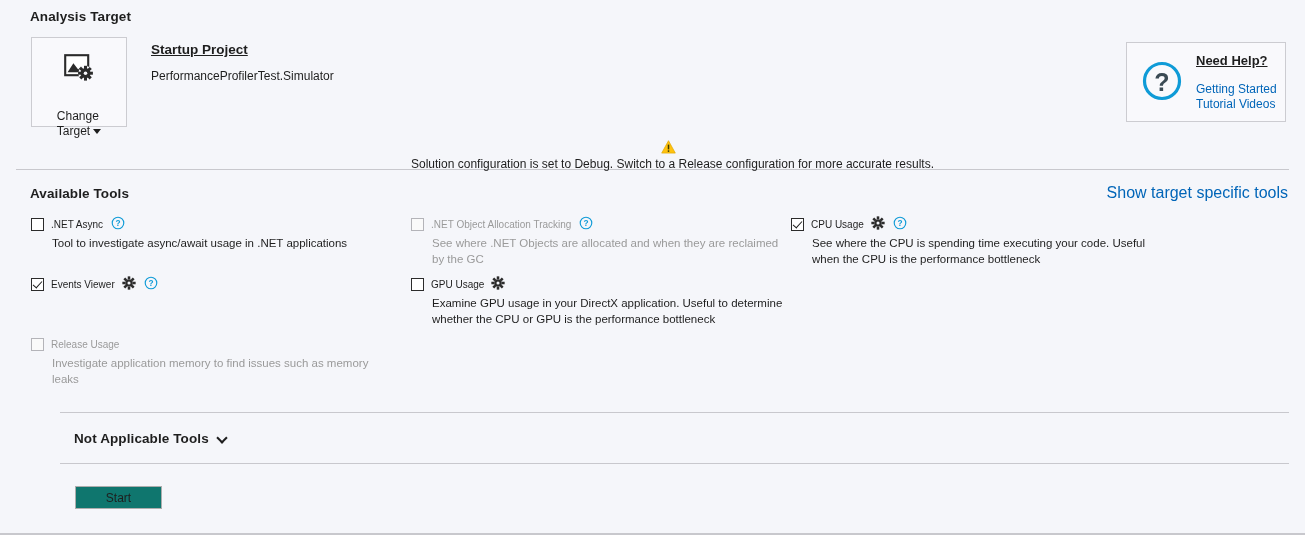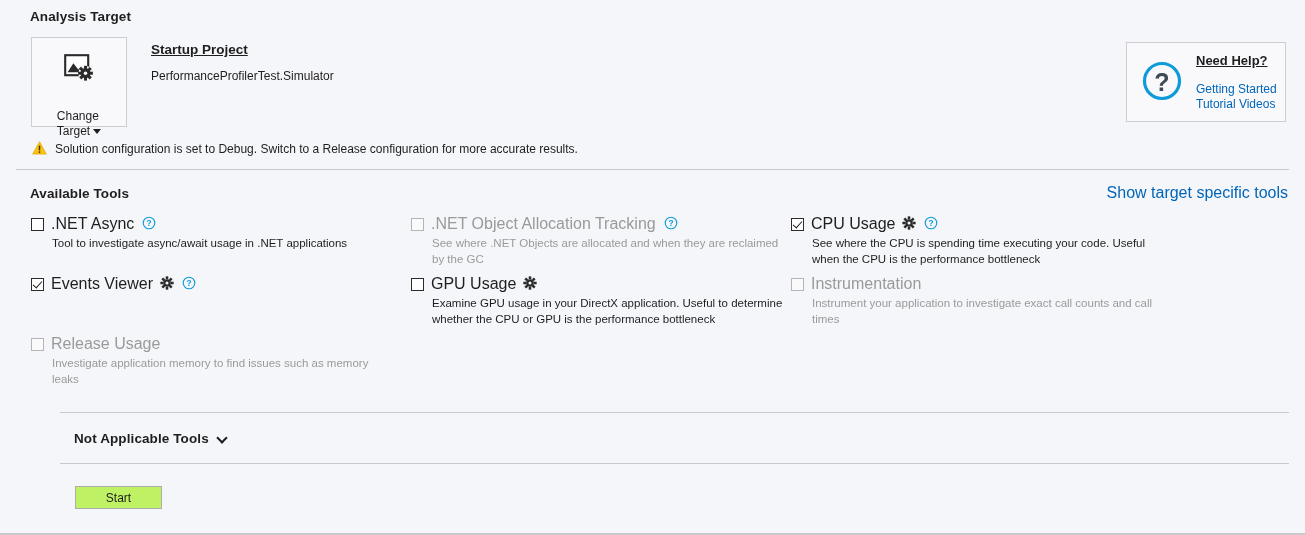--- a/index.html
+++ b/index.html
@@ -121,20 +121,21 @@
     cursor: pointer;
   }
 
   
   #warning-row {
     display: flex;
     align-items: center;
     margin-top: 13px;
     padding-left: 32px;
     height: 18px;
+    flex-direction: column;
   }
   #warning-text {
     font-size: 12px;
     color: #1e1e1e;
     margin-left: 8px;
   }
 
   
   #available-tools-section {
     margin-top: 13px;
@@ -159,21 +160,21 @@
   }
   .tool-item {
     position: absolute;
   }
   .tool-head {
     display: flex;
     align-items: center;
     height: 16px;
   }
   .tool-name {
-    font-size: 16px;
+    font-size: 10px;
     color: #1e1e1e;
     margin-left: 7px;
     white-space: nowrap;
   }
   .tool-item.disabled .tool-name { color: #9a9a9a; }
   .tool-desc {
     font-size: 11.5px;
     line-height: 15.5px;
     color: #1e1e1e;
     margin-top: 4px;
@@ -241,21 +242,21 @@
     border: solid #1e1e1e;
     border-width: 0 2px 2px 0;
     transform: rotate(45deg);
   }
 
   
   #start-row { padding: 22px 0 0 31px; }
   #start-button {
     width: 87px;
     height: 23px;
-    background: #bef264;
+    background: #0f766e;
     border: 1px solid #adadad;
     font-family: "Liberation Sans", sans-serif;
     font-size: 12px;
     color: #1e1e1e;
     cursor: pointer;
     padding: 0;
   }
 
   #bottom-edge {
     position: absolute;
@@ -434,27 +435,20 @@
                 <circle r="1.75" fill="#f5f6fa"></circle>
               </g>
             </svg></span>
           <span class="help-icon"><svg width="14" height="14" viewBox="0 0 16 16">
               <circle cx="8" cy="8" r="6.6" fill="none" stroke="#0f9bd7" stroke-width="1.3"></circle>
               <text x="8" y="11.6" text-anchor="middle" font-family="Liberation Sans, sans-serif" font-size="9.5" font-weight="bold" fill="#0f9bd7">?</text>
             </svg></span>
         </div>
         <div class="tool-desc">See where the CPU is spending time executing your code. Useful when the CPU is the performance bottleneck</div>
       </div>
-      <div class="tool-item disabled" style="left: 791px; top: 60px; width: 380px;">
-        <div class="tool-head">
-          <span class="cb dis"></span>
-          <span class="tool-name">Instrumentation</span>
-        </div>
-        <div class="tool-desc">Instrument your application to investigate exact call counts and call times</div>
-      </div>
     </div>
 </div>
 
 <div id="not-applicable-section">
   <div class="divider"></div>
   <div id="not-applicable-row">
     <span class="section-title">Not Applicable Tools</span>
     <span class="chevron-down"></span>
   </div>
   <div class="divider"></div>

